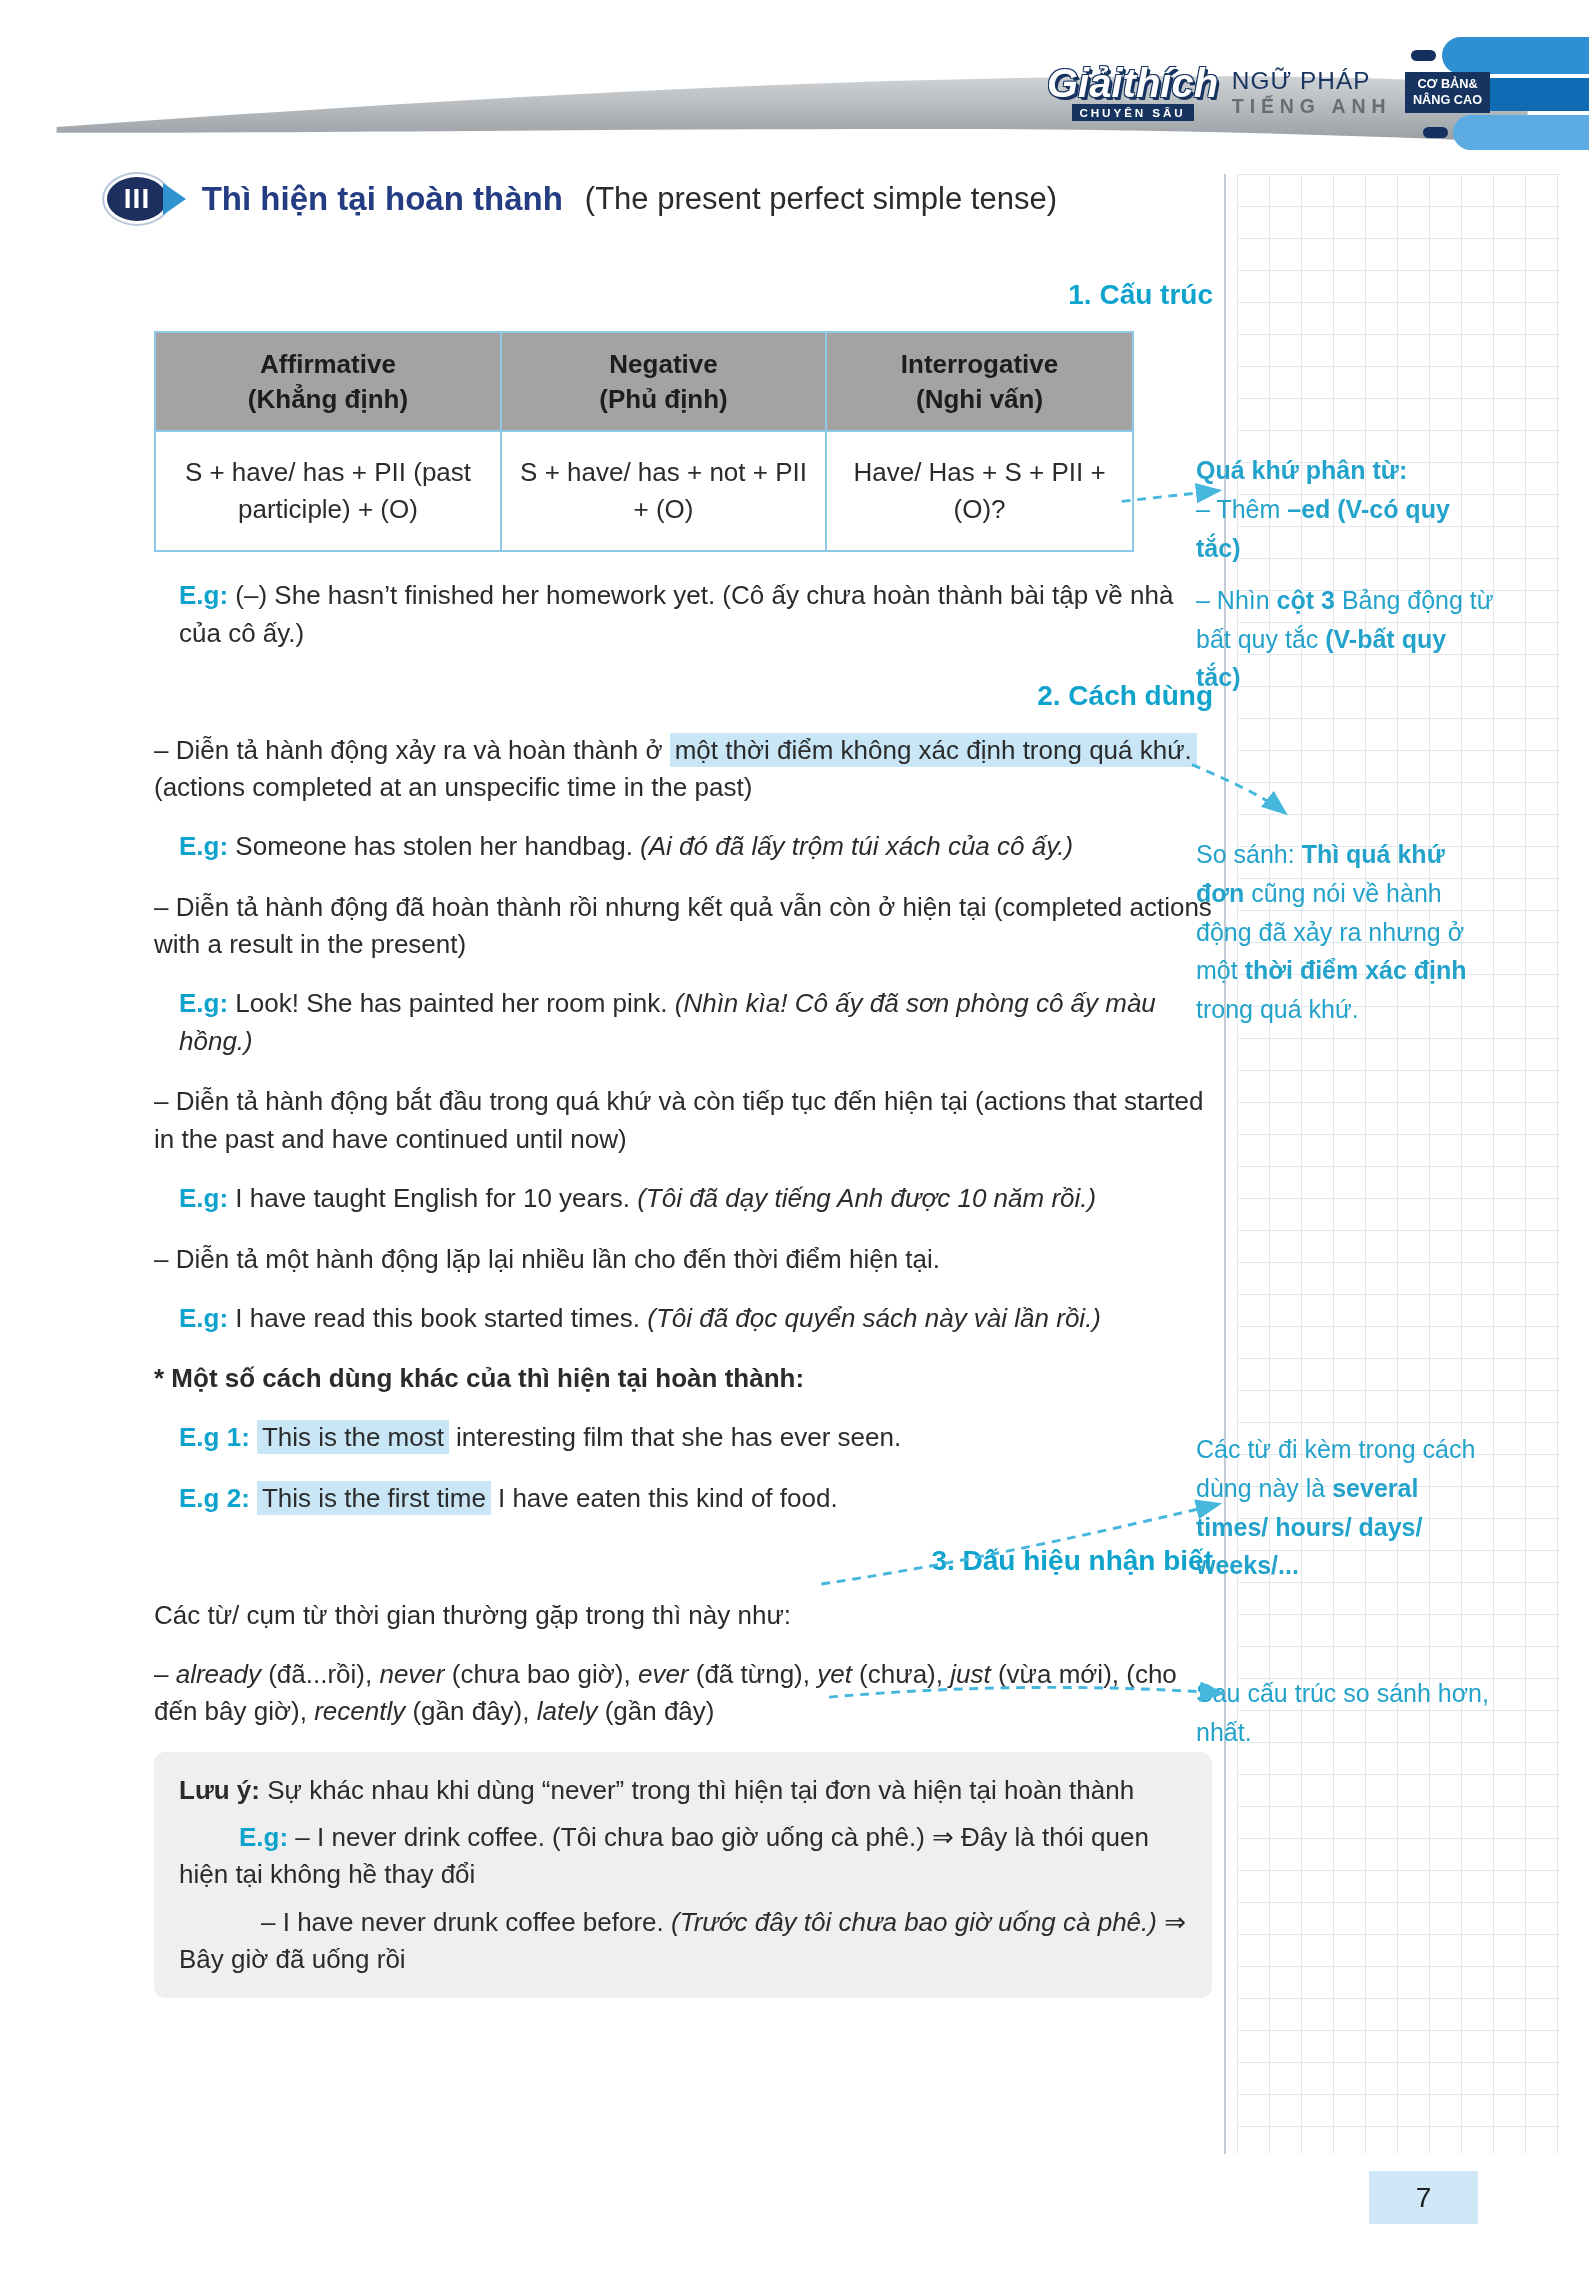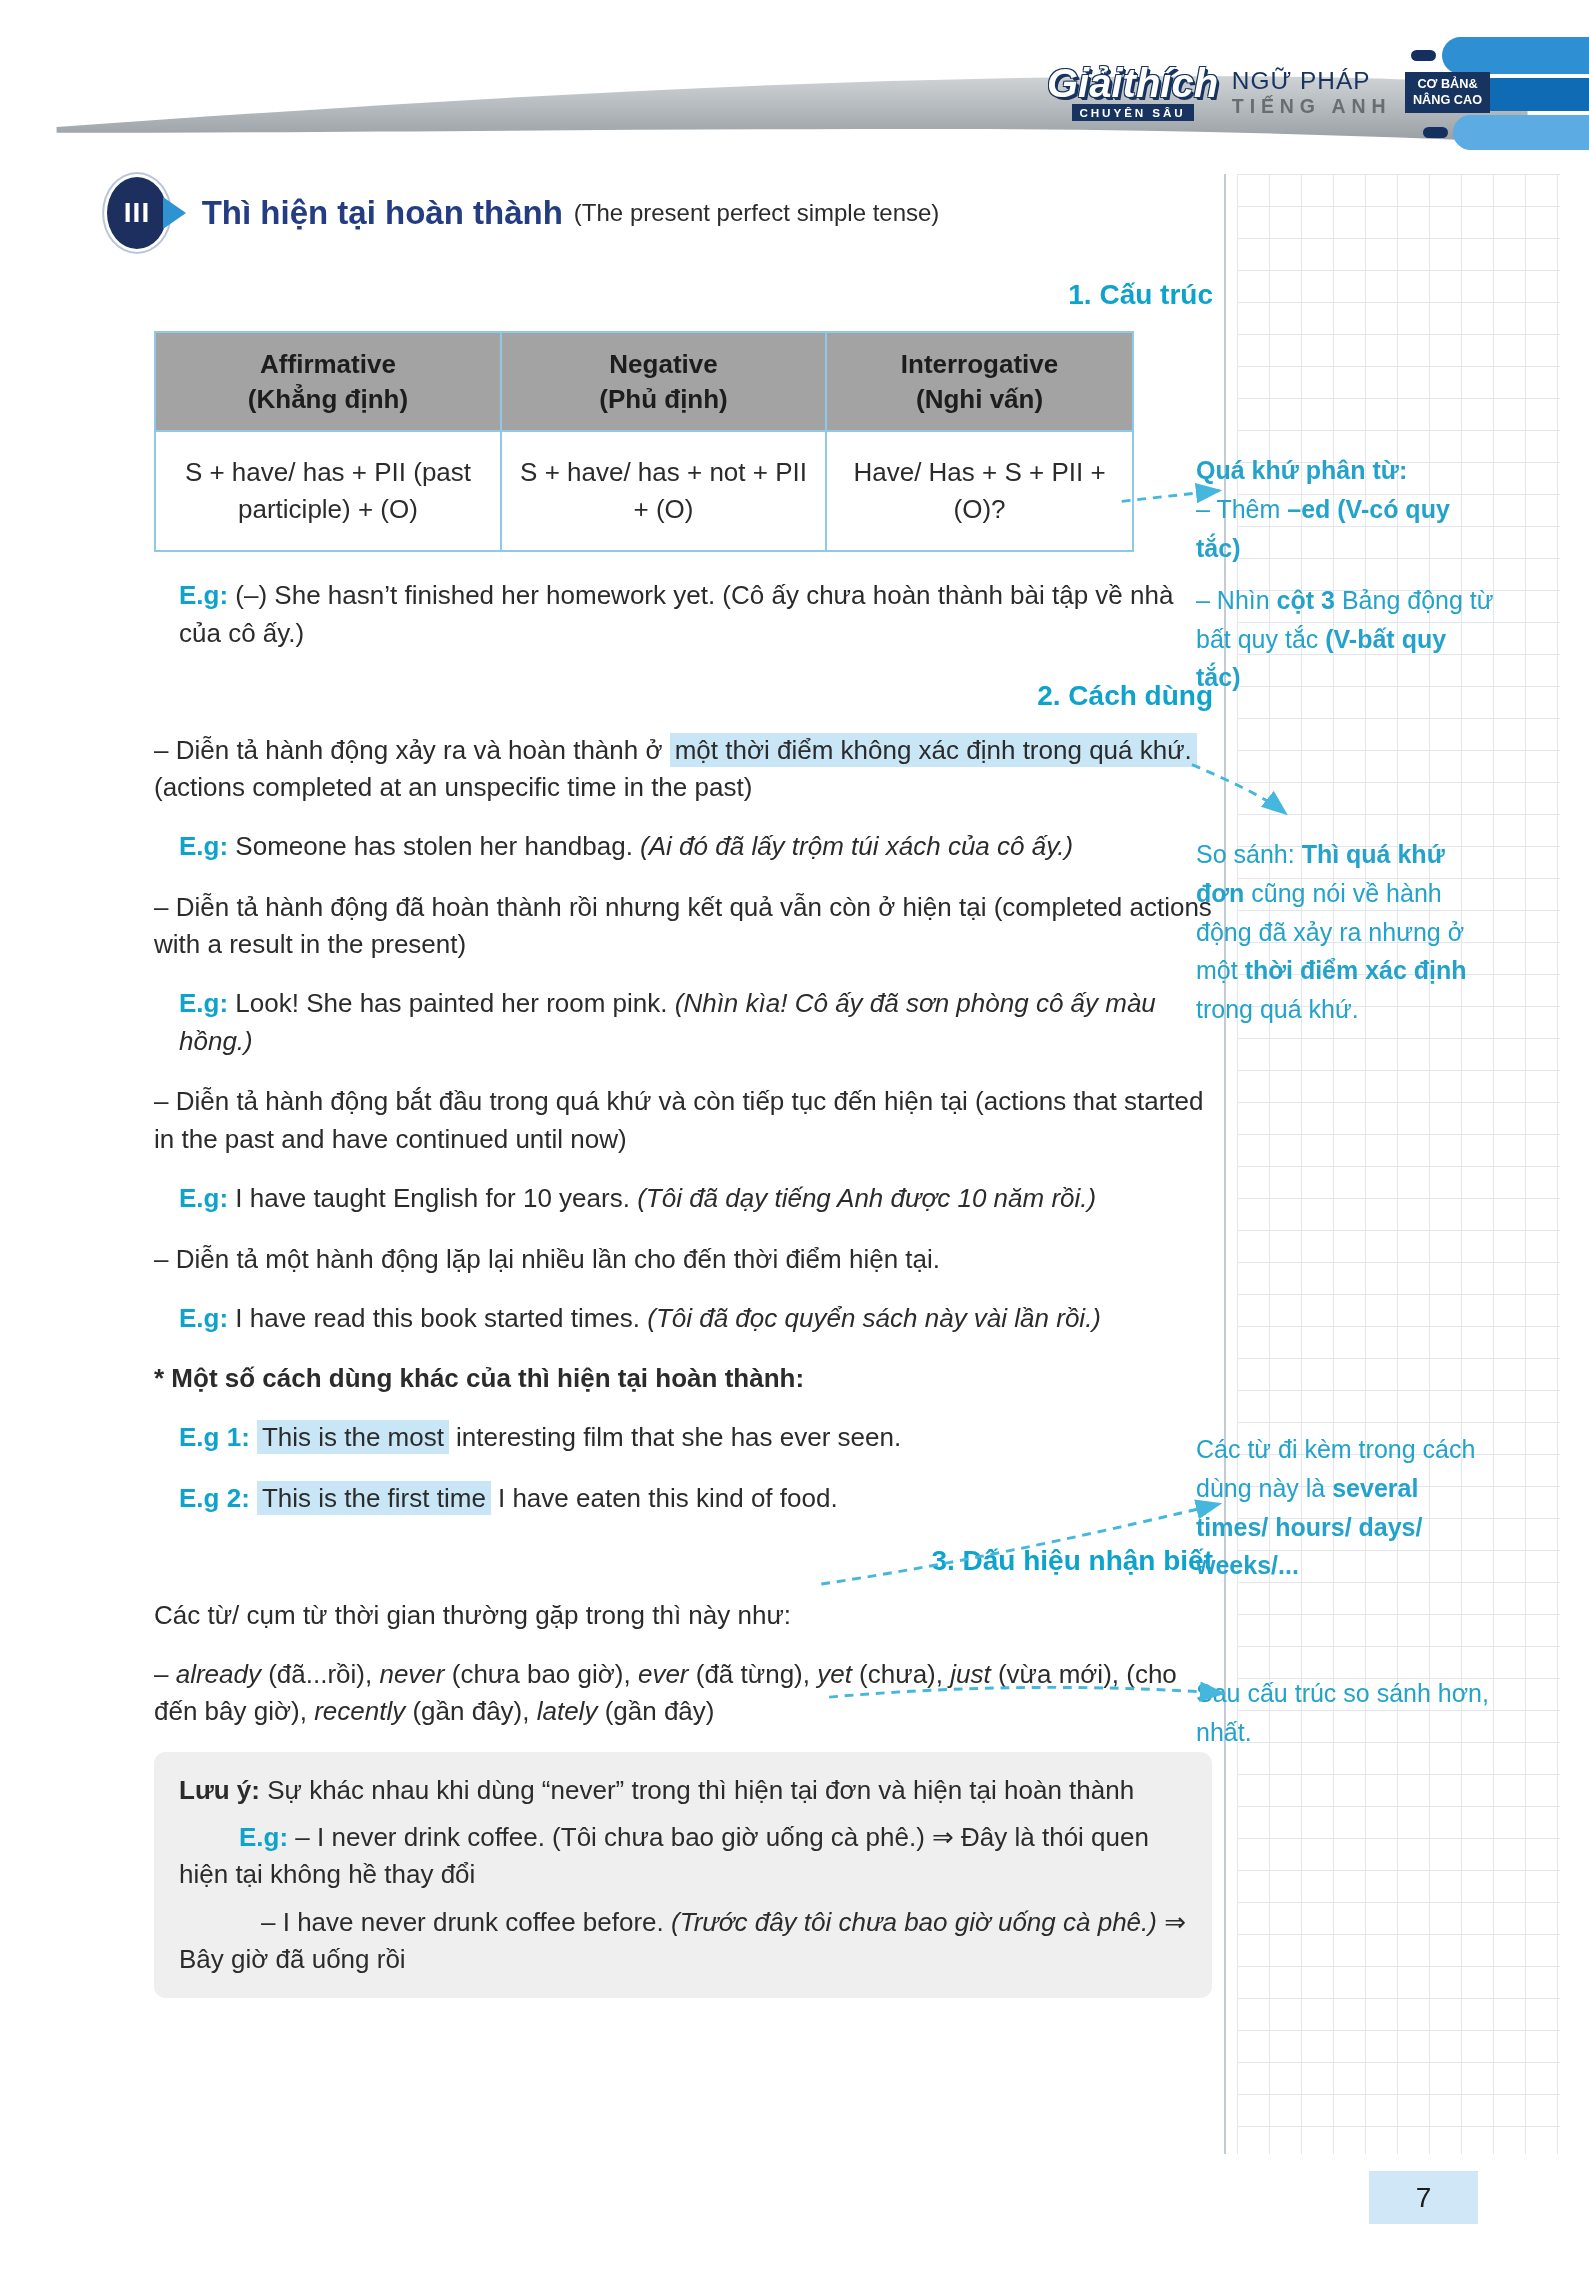--- a/index.html
+++ b/index.html
@@ -40,28 +40,28 @@
   }
   .divider{position:absolute;left:1224px;top:174px;width:2px;height:1980px;background:#c3ccd4;}
   .mnote{position:absolute;left:1196px;width:300px;color:#23a3cb;font-size:25px;line-height:1.55;}
   .mnote p{margin:0;}
   .mnote p.gap{margin-top:13.7px;}
   .m1{top:451px;} .m2{top:835px;} .m3{top:1430px;} .m4{top:1674px;}
 
   
   .sec-row{position:absolute;left:107px;top:177px;display:flex;align-items:center;}
   .sec-circle{
-    width:60px;height:72px;border-radius:50%;background:#1c2f5e;color:#fff;
+    width:60px;height:44px;border-radius:50%;background:#1c2f5e;color:#fff;
     display:flex;align-items:center;justify-content:center;
     font-weight:bold;font-size:28px;letter-spacing:1px;flex:0 0 auto;
     box-shadow:0 0 0 2.9px #ffffff,0 0 0 4.9px #b9c6da;
   }
   .sec-chevron{width:0;height:0;border-top:16.6px solid transparent;border-bottom:16.6px solid transparent;border-left:23.4px solid #2f93d2;margin-left:-3.9px;}
   .sec-title{margin-left:15.6px;font-size:33px;font-weight:bold;color:#233c82;white-space:nowrap;}
-  .sec-sub{margin-left:11px;font-size:24px;color:#2b2b2b;white-space:nowrap;}
+  .sec-sub{margin-left:22px;font-size:31px;color:#2b2b2b;white-space:nowrap;}
 
   
   .content{position:absolute;left:154px;top:275px;width:1059px;font-size:26px;line-height:1.44;}
   .h{font-size:28px;font-weight:bold;color:#0ea3cd;margin:19.5px 0 15.6px;text-align:right;}
   .h.first{margin-top:0;}
   .para{margin:0 0 21.5px;}
   .p-eg{margin:0 0 23.4px 25px;}
   .s-eg{color:#0ea3cd;font-weight:bold;}
   .s-b{font-weight:bold;}
   .s-i{font-style:italic;}

